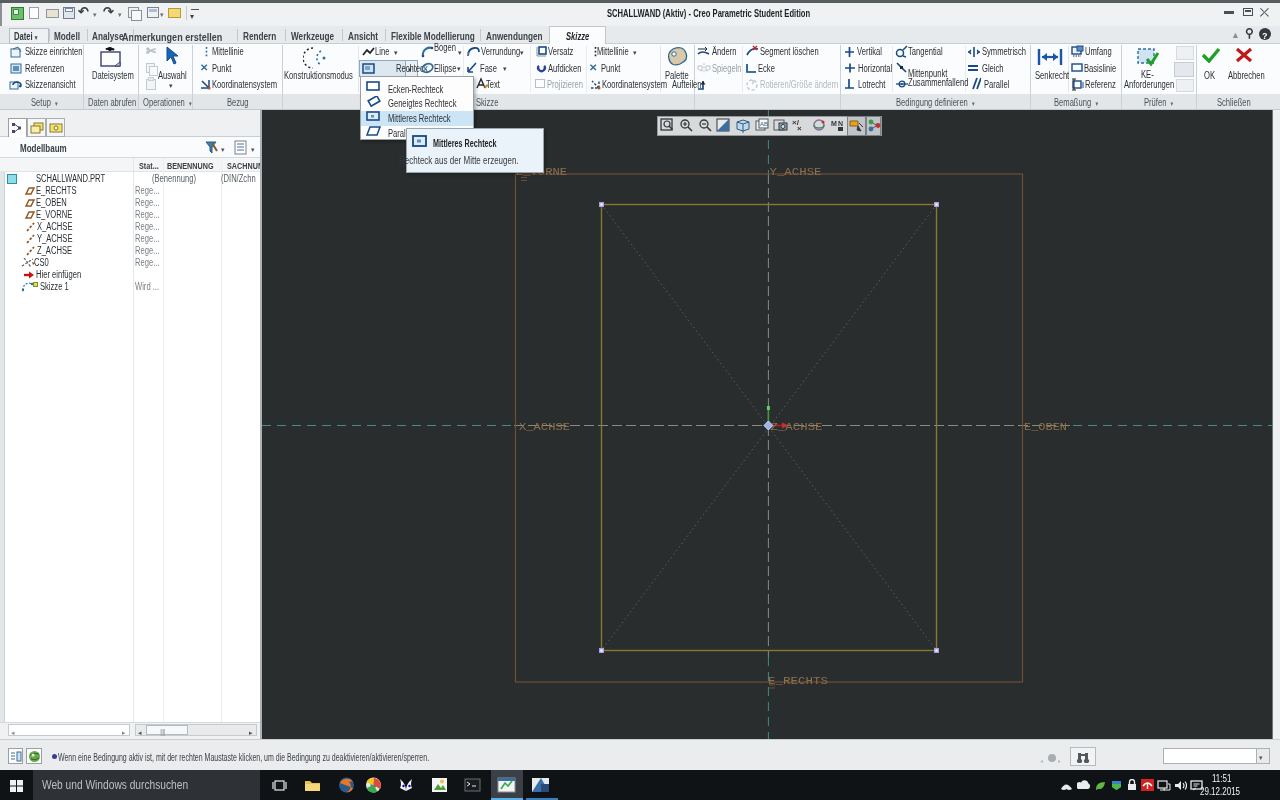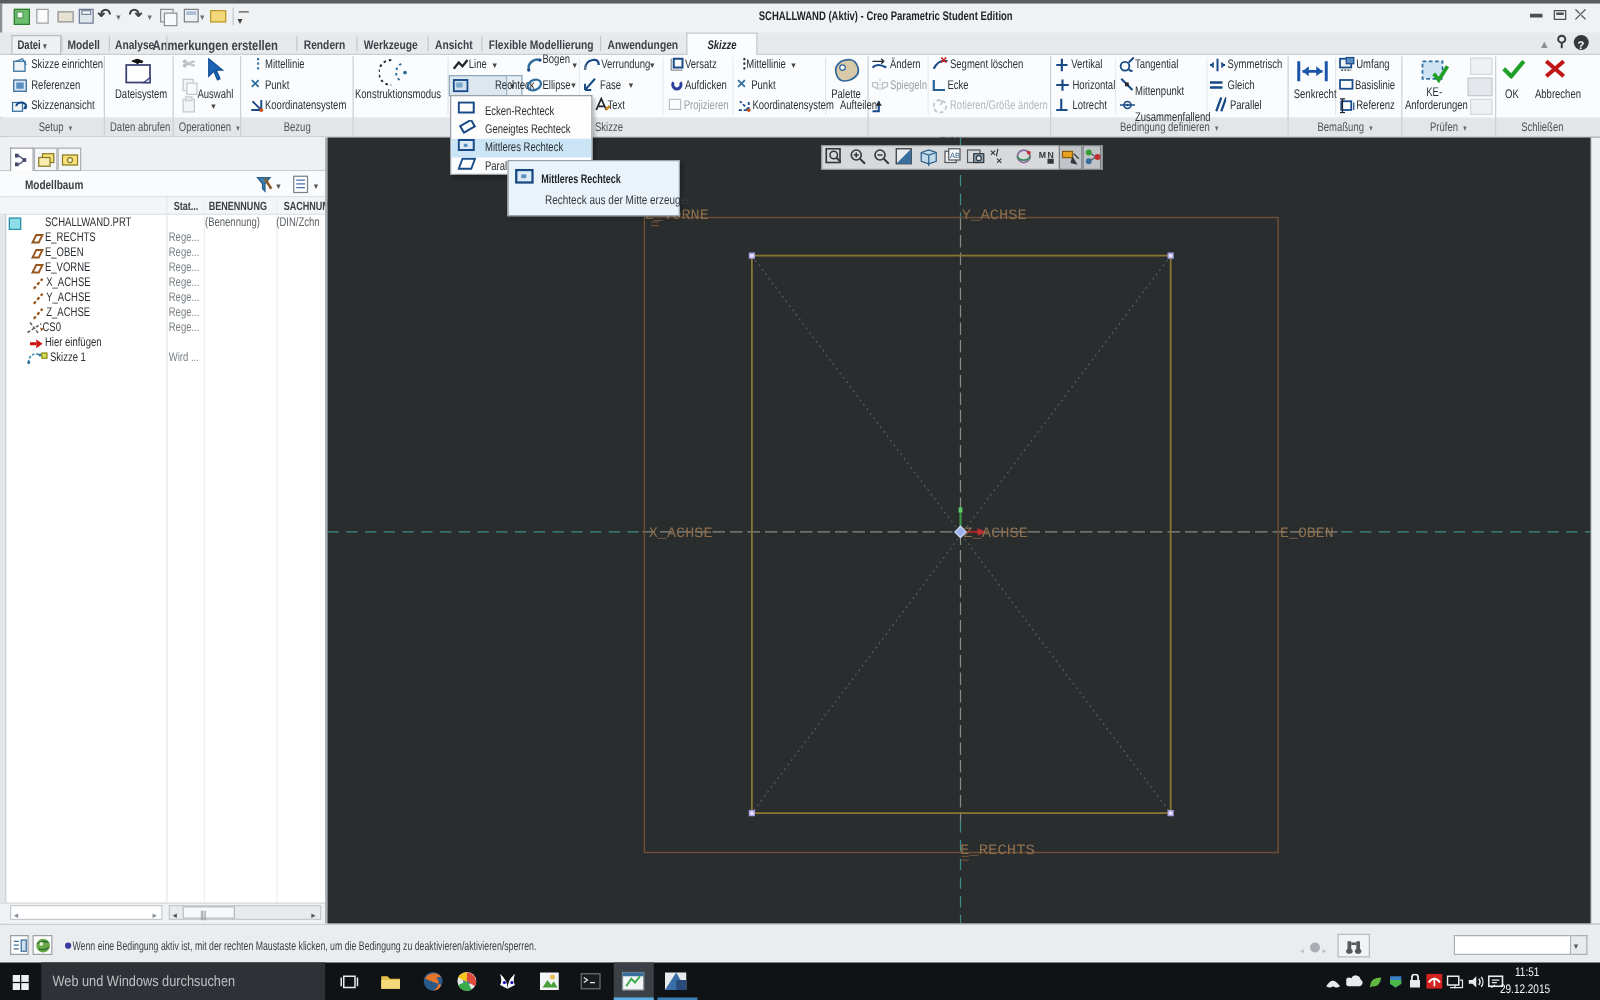--- a/index.html
+++ b/index.html
@@ -281,21 +281,21 @@
 <svg class="ic" style="left:895px;top:61px" width="13" height="13">
     <path d="M2 2 L11 11" stroke="#184a88" stroke-width="1.7"></path>
     <rect x="5" y="5" width="3" height="3" fill="#22262a"></rect>
   </svg>
 <div class="t" style="left:908px;top:68px"><span class="s x76">Mittenpunkt</span></div>
 <svg class="ic" style="left:895px;top:78px" width="14" height="12">
     <path d="M1 6 L13 6" stroke="#184a88" stroke-width="1.3"></path>
     <circle cx="7" cy="6" r="2.8" fill="none" stroke="#184a88" stroke-width="1.3"></circle>
     <circle cx="7" cy="6" r="1" fill="#184a88"></circle>
   </svg>
-<div class="t" style="left:908px;top:89px"><span class="s x76">Zusammenfallend</span></div>
+<div class="t" style="left:908px;top:77px"><span class="s x76">Zusammenfallend</span></div>
 <svg class="ic" style="left:967px;top:46px" width="14" height="12">
     <path d="M7 1 L7 11 M1 6 L4 6 M10 6 L13 6" stroke="#184a88" stroke-width="1.6"></path>
     <path d="M4 4 l-2 2 2 2 M10 4 l2 2 -2 2" fill="none" stroke="#184a88" stroke-width="1.2"></path>
   </svg>
 <div class="t" style="left:982px;top:46px"><span class="s x76">Symmetrisch</span></div>
 <svg class="ic" style="left:967px;top:63px" width="12" height="10">
     <path d="M1 3 L11 3 M1 7 L11 7" stroke="#184a88" stroke-width="2"></path>
   </svg>
 <div class="t" style="left:982px;top:62.5px"><span class="s x76">Gleich</span></div>
 <svg class="ic" style="left:969px;top:77px" width="12" height="13">
@@ -382,21 +382,21 @@
  <div class="a" style="left:0;top:48px;width:262px;height:14px;background:#f4f5f6;border-bottom:1px solid #e0e3e6"></div>
  <div class="t" style="left:139px;top:50px;font-weight:bold;font-size:9.5px;color:#3a4045"><span class="s x76">Stat...</span></div>
  <div class="t" style="left:167px;top:50px;font-weight:bold;font-size:9.5px;color:#3a4045"><span class="s x76">BENENNUNG</span></div>
  <div class="t" style="left:227px;top:50px;font-weight:bold;font-size:9.5px;color:#3a4045"><span class="s x76">SACHNUMM</span></div>
  <div class="a" style="left:133px;top:48px;width:1px;height:566px;background:#e4e7ea"></div>
  <div class="a" style="left:163px;top:48px;width:1px;height:566px;background:#eceef0"></div>
  <div class="a" style="left:221px;top:48px;width:1px;height:566px;background:#eceef0"></div>
 
  <div class="a" style="left:7px;top:64px;width:10px;height:10px;background:#8fdde8;border:1px solid #2a8fa8"></div>
  <div class="t" style="left:36px;top:63px"><span class="s x76">SCHALLWAND.PRT</span></div>
- <div class="t" style="left:164px;top:63px;color:#5a6065"><span class="s x76">(Benennung)</span></div>
+ <div class="t" style="left:152px;top:63px;color:#5a6065"><span class="s x76">(Benennung)</span></div>
  <div class="t" style="left:221px;top:63px;color:#5a6065"><span class="s x76">(DIN/Zchn</span></div>
  <svg class="ic" style="left:23px;top:76px" width="13" height="10">
       <path d="M3 8 L6 2 L11 2 L8 8 Z" fill="none" stroke="#96561e" stroke-width="1.5"></path>
     </svg>
  <div class="t" style="left:36px;top:75px"><span class="s x76">E_RECHTS</span></div>
  <div class="t" style="left:135px;top:75px;color:#7a8085"><span class="s x76">Rege...</span></div>
  <svg class="ic" style="left:23px;top:88px" width="13" height="10">
       <path d="M3 8 L6 2 L11 2 L8 8 Z" fill="none" stroke="#96561e" stroke-width="1.5"></path>
     </svg>
  <div class="t" style="left:36px;top:87px"><span class="s x76">E_OBEN</span></div>
@@ -580,21 +580,21 @@
     <path d="M4 1 L14 1 L11 9 L1 9 Z" fill="#fff" stroke="#184a88" stroke-width="1.5"></path>
   </svg>
 <div class="t" style="left:388px;top:128px"><span class="s x76">Parallelogramm</span></div>
 
 <div class="a" style="left:406px;top:128px;width:138px;height:45px;background:#ebf3fa;border:1px solid #98a4b0;box-shadow:2px 2px 3px rgba(0,0,0,.22)"></div>
 <svg class="ic" style="left:412px;top:135px" width="16" height="13">
     <rect x="1" y="1" width="13" height="10" fill="#dcebf7" stroke="#15487f" stroke-width="1.8"></rect>
     <rect x="5" y="4.5" width="4" height="3" fill="#5b8fc0"></rect>
   </svg>
 <div class="t" style="left:433px;top:138px;font-weight:bold;color:#1d2124"><span class="s x72">Mittleres Rechteck</span></div>
-<div class="t" style="left:436px;top:155px;color:#33383c"><span class="s x80">Rechteck aus der Mitte erzeugen.</span></div>
+<div class="t" style="left:399px;top:155px;color:#33383c"><span class="s x80">Rechteck aus der Mitte erzeugen.</span></div>
 
 <div class="a" style="left:0;top:739px;width:1280px;height:31px;background:#ebecee;border-top:1px solid #c9ced3"></div>
 <div class="a" style="left:8px;top:748px;width:15px;height:16px;background:#fdfdfd;border:1px solid #9aa0a5"></div>
 <svg class="ic" style="left:10px;top:751px" width="12" height="11">
     <path d="M1 2 l4 0 M1 5 l4 0 M1 8 l4 0" stroke="#3a6e9e"></path>
     <rect x="7" y="1" width="4" height="9" fill="#cfe0ee" stroke="#3a6e9e"></rect>
   </svg>
 <div class="a" style="left:26px;top:748px;width:16px;height:16px;background:#fdfdfd;border:1px solid #9aa0a5"></div>
 <svg class="ic" style="left:28px;top:750px" width="13" height="13">
     <circle cx="6.5" cy="6.5" r="5.5" fill="#6aaa4a"></circle>

